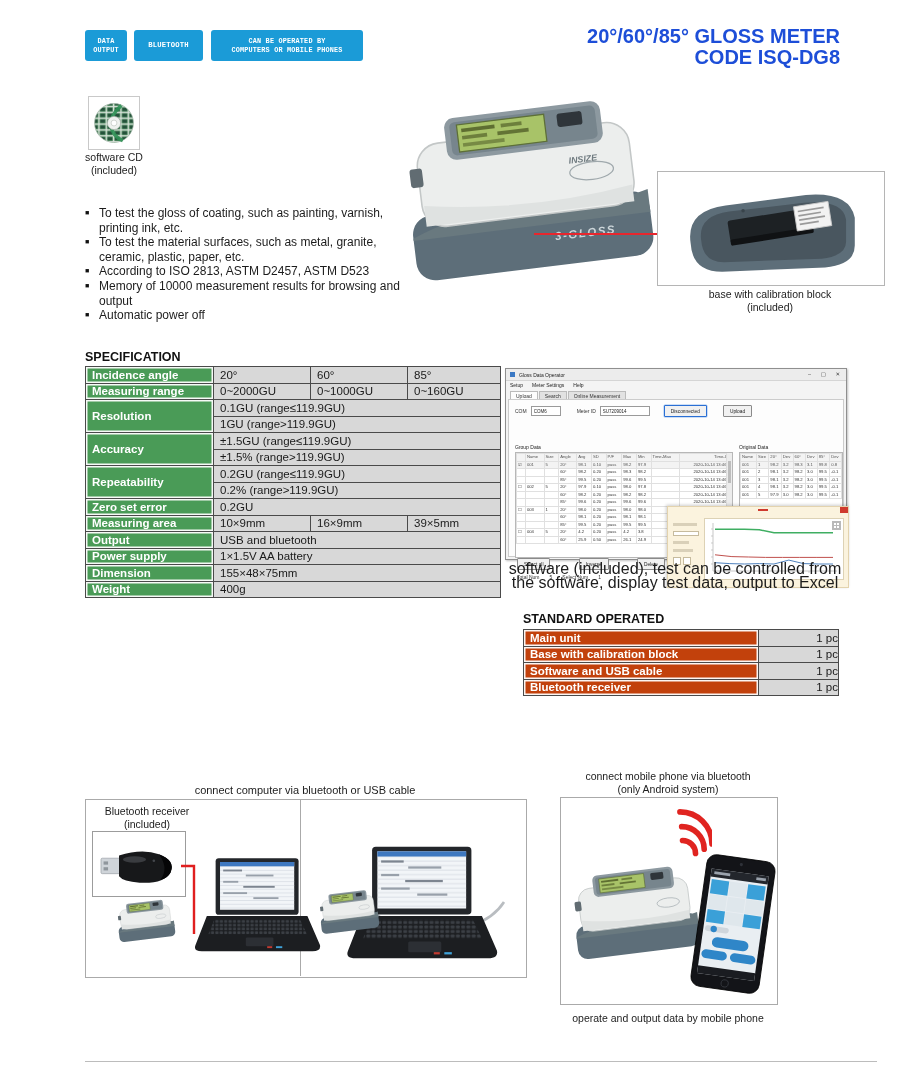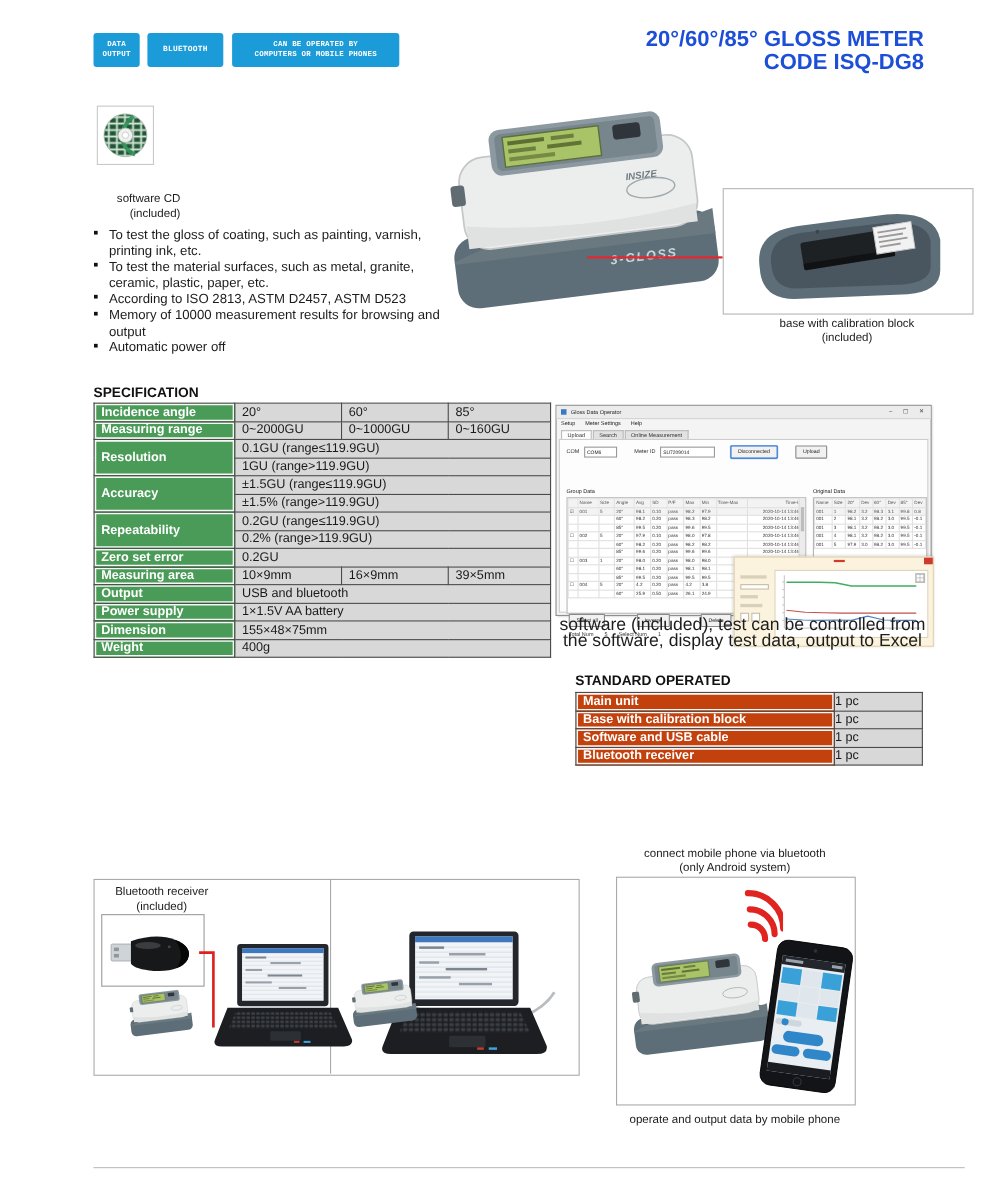--- a/index.html
+++ b/index.html
@@ -16,21 +16,21 @@
   .badge2{left:134px;width:69px;height:31px;font-size:7.2px;}
   .badge3{left:211px;width:152px;height:31px;}
 
   
   .title{left:520px;top:26px;width:320px;text-align:right;font-weight:bold;
          font-size:20px;line-height:21px;color:#1d4ed8;}
 
   
   .cdbox{left:88px;top:96px;width:50px;height:52px;border:1px solid #c9c9c9;background:#fff;
          display:flex;align-items:center;justify-content:center;}
-  .cdcap{left:64px;top:151px;width:100px;font-size:10.5px;line-height:12.5px;text-align:right;margin-top:24px;}
+  .cdcap{left:64px;top:151px;width:100px;font-size:10.5px;line-height:12.5px;text-align:center;}
 
   
   .features{left:85px;top:206px;width:336px;list-style:none;margin:0;padding:0;
             font-size:12px;line-height:14.6px;}
   .features li{position:relative;padding-left:14px;}
   .features li::before{content:"■";position:absolute;left:0;top:0;font-size:7px;line-height:14.6px;color:#111;}
 
   
   .devmain{left:393px;top:80px;width:272px;height:222px;}
   .redline{left:534px;top:233px;width:124px;height:0;border-top:2px solid #e8262d;}
@@ -44,21 +44,21 @@
   
   table.dtable{border-collapse:collapse;table-layout:fixed;font-size:11.5px;}
   table.dtable td{border:1px solid #4a4a4a;height:15.5px;padding:0 0 0 6px;
                   background:#d8d8d8;color:#1a1a1a;vertical-align:middle;}
   table.dtable td.g{background:#4a9b57;color:#fff;font-weight:bold;
                     box-shadow:inset 0 0 0 1.5px rgba(255,255,255,.95);}
   table.spec{position:absolute;left:85px;top:366px;width:416px;}
   table.deliv{position:absolute;left:523px;top:629px;width:316px;}
   table.deliv td:first-child{background:#c2410c;color:#fff;font-weight:bold;
                     box-shadow:inset 0 0 0 1.5px rgba(255,255,255,.95);width:228px;}
-  table.deliv td:last-child{text-align:left;padding:0;margin-top:21px;}
+  table.deliv td:last-child{text-align:right;padding:0;margin-top:21px;}
   .spech{left:85px;top:350px;}
   .delivh{left:523px;top:612px;}
 
   
   .sw{left:505px;top:368px;width:340px;height:190px;background:#f4f4f4;border:1px solid #8f8f8f;
       box-shadow:1px 1px 2px rgba(0,0,0,.25);font-size:5px;color:#333;}
   .sw-title{position:absolute;left:0;top:0;right:0;height:11px;background:#ececec;border-bottom:1px solid #d5d5d5;}
   .sw-title .t{position:absolute;left:13px;top:2.5px;font-size:5px;color:#222;}
   .sw-ic{position:absolute;left:4px;top:3px;width:5px;height:5px;background:#3b79c4;}
   .sw-ctl{position:absolute;right:2px;top:1.5px;font-size:5.5px;letter-spacing:4px;color:#444;}
@@ -687,20 +687,21 @@
           <td>Software and USB cable</td>
           <td>1 pc</td>
         </tr>
         <tr>
           <td>Bluetooth receiver</td>
           <td>1 pc</td>
         </tr>
       </tbody>
   </table>
 
+  <div class="abs ccap">connect computer via bluetooth or USB cable</div>
   <div class="abs panelL"></div>
   <div class="abs pdiv"></div>
   <div class="abs btlabel pre">Bluetooth receiver
 (included)</div>
   <div class="abs dgbox">
     <svg width="84" height="58" viewBox="0 0 130 90">
         <use href="#sym-dongle"></use>
       </svg>
   </div>
   <svg class="abs" style="left:180px;top:860px" width="26" height="78" viewBox="0 0 26 78">

